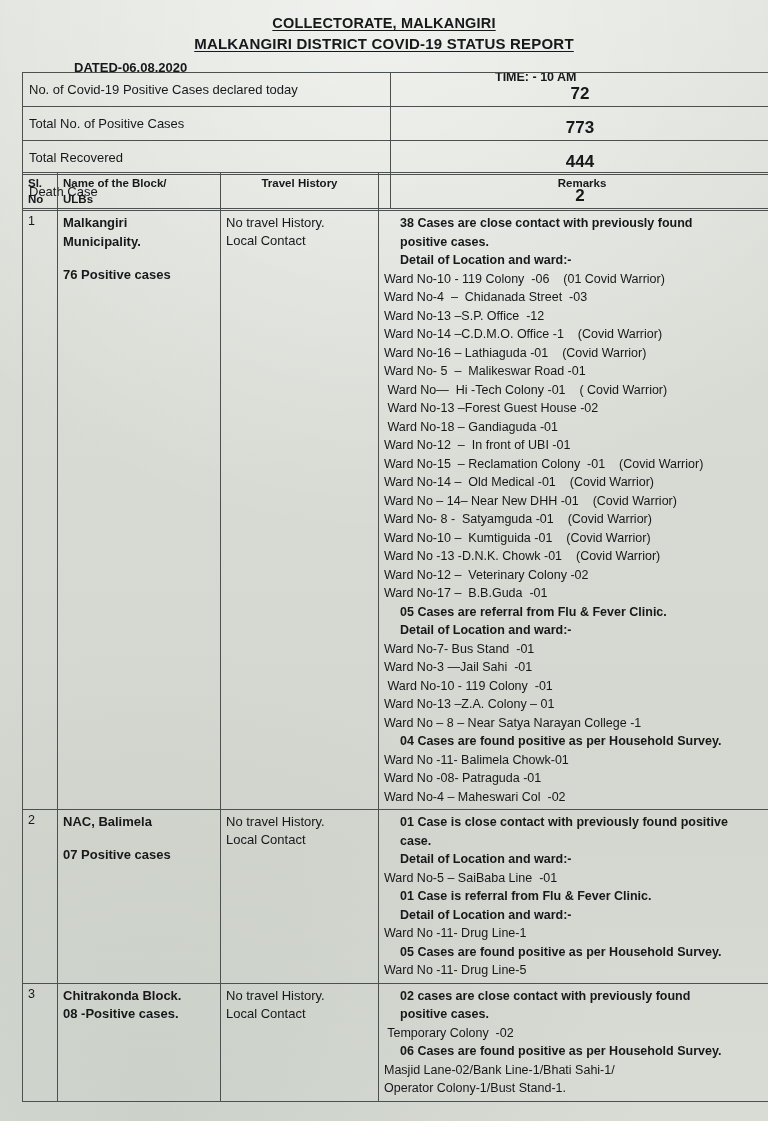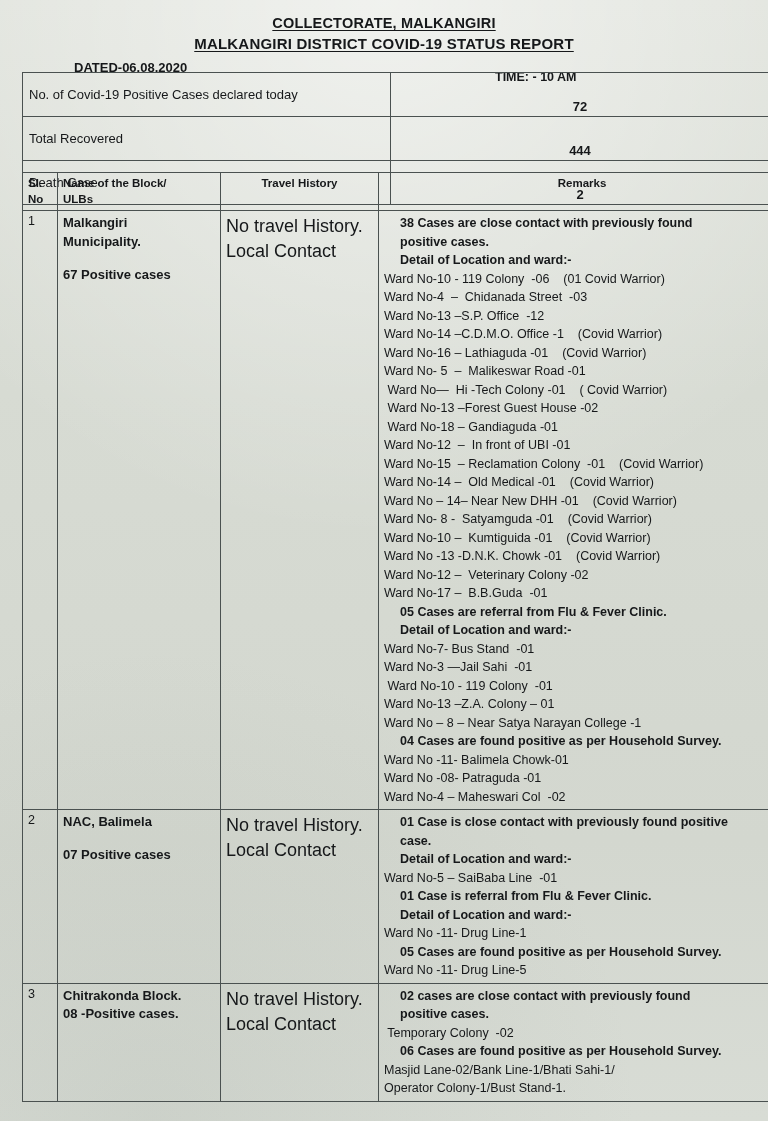--- a/index.html
+++ b/index.html
@@ -88,22 +88,22 @@
     height: 19px;
     vertical-align: middle;
   }
   .summary td.label {
     width: 368px;
     text-align: left;
   }
   .summary td.value {
     text-align: center;
     font-weight: bold;
-    font-size: 13px;
-    padding-top: 22px;
+    font-size: 17px;
+    padding-top: 11px;
     vertical-align: bottom;
   }
 
   .main {
     position: absolute;
     left: 22px;
     top: 172px;
     width: 764px;
   }
   .main th, .main td {
@@ -128,21 +128,21 @@
     text-align: left;
     padding-left: 7px;
   }
   .cell-name {
     font-size: 13px;
     font-weight: bold;
     line-height: 1.45;
   }
   .cell-name .gap { display: block; height: 14px; }
   .cell-travel {
-    font-size: 18px;
+    font-size: 13px;
     line-height: 1.4;
   }
   .cell-remarks {
     font-size: 12.5px;
     line-height: 1.48;
   }
   .cell-remarks .hd {
     font-weight: bold;
     display: block;
     margin-left: 16px;
@@ -178,20 +178,24 @@
 
   <table class="summary">
     <colgroup>
         <col style="width:368px">
         <col>
       </colgroup>
     <tbody>
         <tr>
           <td class="label">No. of Covid-19 Positive Cases declared today</td>
           <td class="value">72</td>
+        </tr>
+        <tr>
+          <td class="label">Total No. of Positive Cases</td>
+          <td class="value">773</td>
         </tr>
         <tr>
           <td class="label">Total Recovered</td>
           <td class="value">444</td>
         </tr>
         <tr>
           <td class="label">Death Case</td>
           <td class="value">2</td>
         </tr>
       </tbody>
@@ -218,21 +222,21 @@
         <th>Remarks</th>
       </tr>
     </thead>
     <tbody>
         <tr>
           <td class="cell-sl">1</td>
           <td class="cell-name">
             <div>Malkangiri</div>
             <div>Municipality.</div>
             <span class="gap"></span>
-            <div>67 Positive cases</div>
+            <div>76 Positive cases</div>
           </td>
           <td class="cell-travel">
             <div>No travel History.</div>
             <div>Local Contact</div>
           </td>
           <td class="cell-remarks">
             <div class="ln hd"><span>38 Cases are close contact with previously found</span></div>
             <div class="ln hd"><span>positive cases.</span></div>
             <div class="ln hd"><span>Detail of Location and ward:-</span></div>
             <div class="ln"><span>Ward No-10 - 119 Colony  -06</span><span>    </span><span class="tag">(01 Covid Warrior)</span></div>

